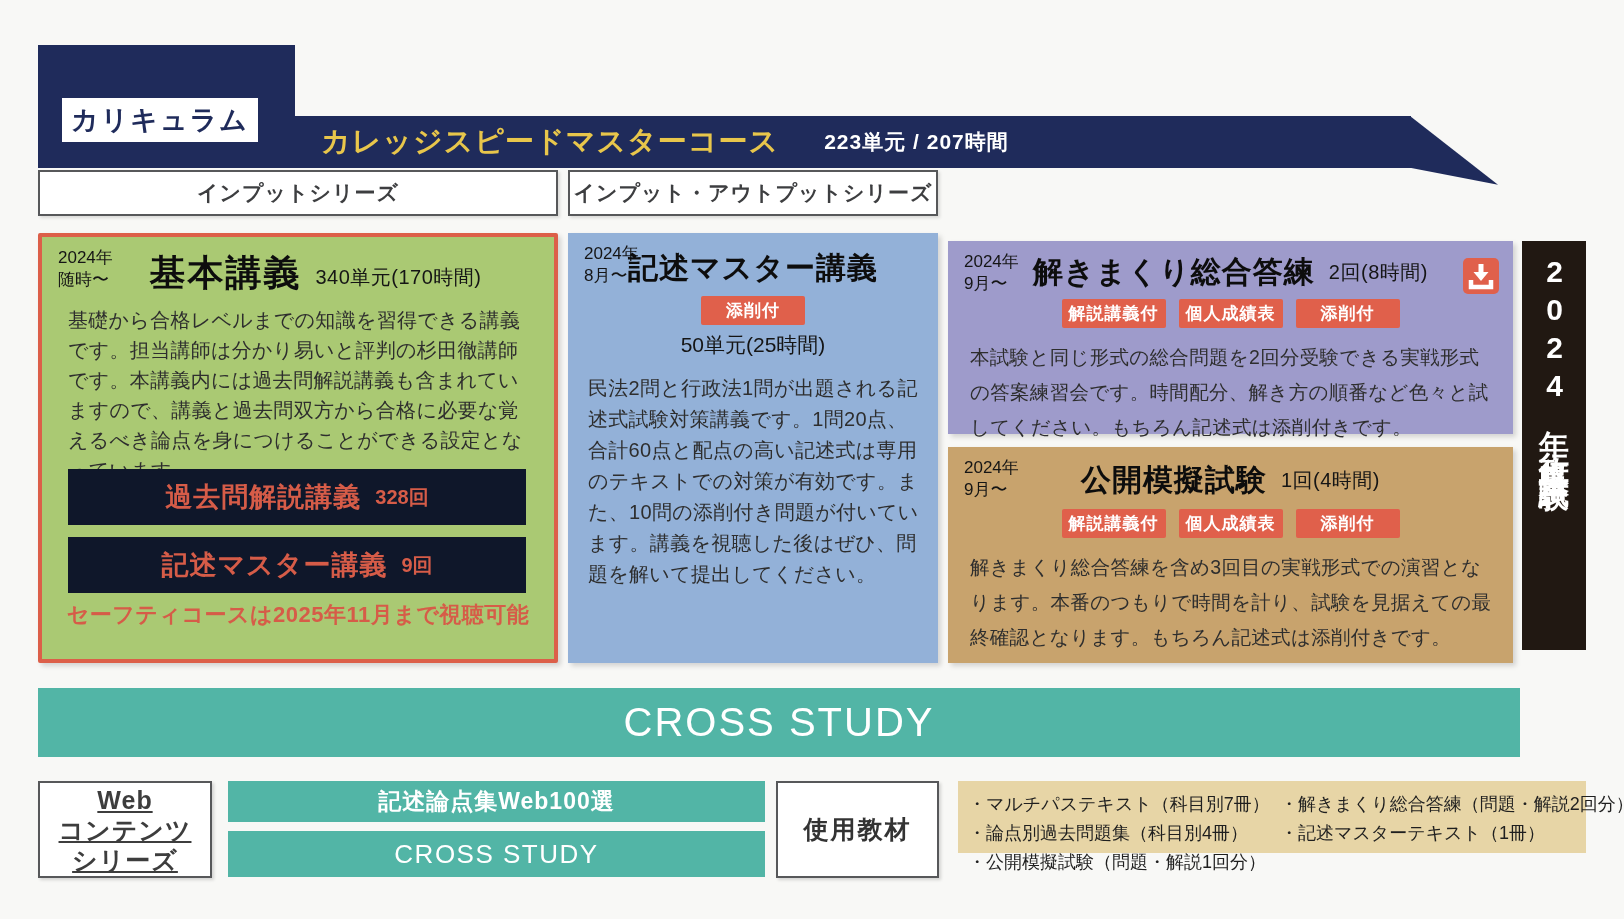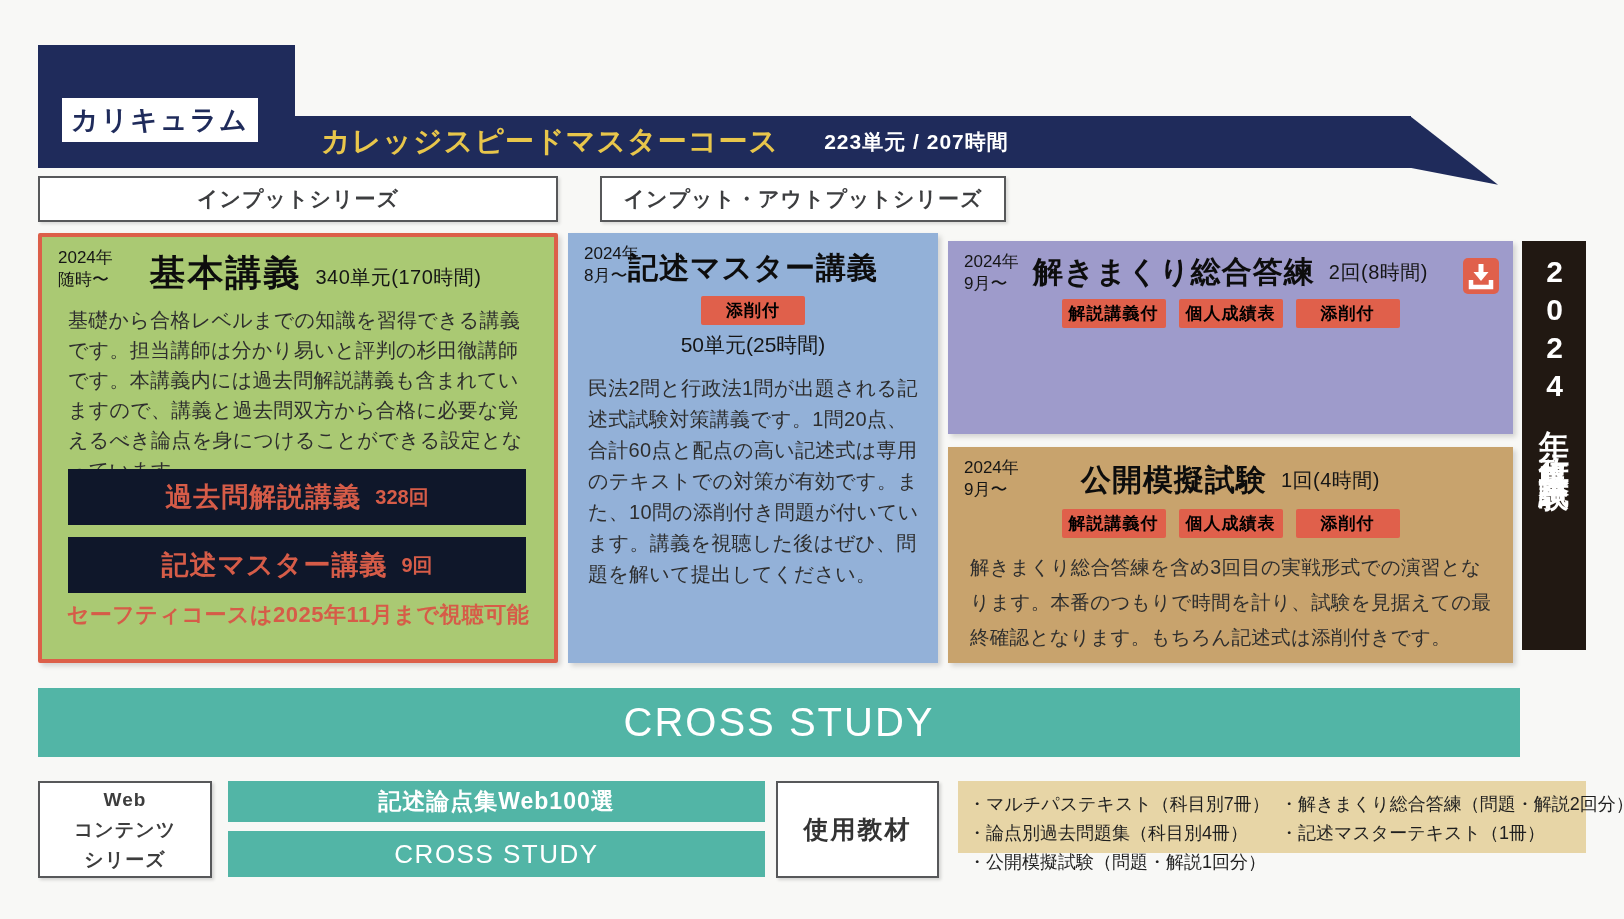--- a/index.html
+++ b/index.html
@@ -17,43 +17,43 @@
   #tab-label{left:62px;top:98px;width:196px;height:44px;background:#ffffff;
     font-size:27px;font-weight:bold;color:var(--navy,#1f2b5b);letter-spacing:2px;}
   #banner{left:295px;top:116px;width:1116px;height:52px;background:var(--navy,#1f2b5b);
     display:flex;align-items:center;padding-left:26px;box-sizing:border-box;}
   #banner-tail{left:1410px;top:116px;width:88px;height:74px;background:var(--navy,#1f2b5b);
     clip-path:polygon(0 0,100% 93%,0 70%);}
   .course-name{color:var(--gold,#e8c64b);font-size:29px;font-weight:bold;letter-spacing:1px;}
   .course-meta{color:#ffffff;font-size:21px;font-weight:bold;margin-left:45px;letter-spacing:1px;}
 
   
-  .series-header{top:176px;height:46px;background:#ffffff;
+  .series-header{top:170px;height:46px;background:#ffffff;
     border:2px solid var(--header_border,#57585a);box-sizing:border-box;
     font-size:21px;font-weight:bold;color:#3d3e40;letter-spacing:1px;
     box-shadow:2px 2px 3px rgba(0,0,0,.12);}
   #hdr-input{left:38px;width:520px;}
-  #hdr-io{left:568px;width:406px;margin-left:32px;}
+  #hdr-io{left:568px;width:370px;}
   #hdr-pre{left:948px;width:565px;}
 
   
   .cbox{box-shadow:3px 3px 5px rgba(0,0,0,.15);}
   #box-basic{left:38px;top:233px;width:520px;height:430px;background:var(--green,#aac973);
     border:4px solid var(--green_border,#dc5f49);box-sizing:border-box;border-radius:2px;}
   #box-kijutsu{left:568px;top:233px;width:370px;height:430px;background:var(--blue,#93b1d8);}
   #box-toki{left:948px;top:241px;width:565px;height:193px;background:var(--purple,#9e9bcb);}
   #box-mogi{left:948px;top:447px;width:565px;height:216px;background:var(--tan,#c8a36d);}
 
   .date{position:absolute;left:16px;top:10px;font-size:17px;line-height:22px;color:#151515;}
   .title-row{position:absolute;left:0;right:0;display:flex;align-items:flex-end;justify-content:center;gap:14px;}
   .box-title{font-size:30px;font-weight:800;color:#0d0d0d;letter-spacing:1px;line-height:1.1;}
   .box-units{font-size:20px;color:#151515;padding-bottom:2px;letter-spacing:0.5px;}
   .desc{position:absolute;color:#2e2e2e;letter-spacing:0.3px;}
 
-  .badge{background:var(--badge_red,#e0604b);color:#000000;font-size:17px;font-weight:bold;
+  .badge{background:var(--badge_red,#e0604b);color:#ffffff;font-size:17px;font-weight:bold;
     padding:3px 0;min-width:104px;text-align:center;border-radius:2px;letter-spacing:1px;}
   .badge-row{position:absolute;left:0;right:0;display:flex;justify-content:center;gap:13px;}
 
   
   #basic-title-row{top:16px;margin-left:35px;}
   #basic-title{font-size:36px;font-weight:900;letter-spacing:2px;}
   #basic-desc{left:26px;top:68px;width:466px;font-size:20px;line-height:30px;}
   .sub-btn{position:absolute;left:26px;width:458px;height:56px;background:#0f172a;
     display:flex;align-items:center;justify-content:center;gap:14px;}
   #sub-btn-1{top:232px;}
@@ -89,21 +89,21 @@
   #exam-bar-name{margin-top:16px;}
 
   
   #cross-banner{left:38px;top:688px;width:1482px;height:69px;background:var(--teal,#52b5a6);
     color:#ffffff;font-size:40px;letter-spacing:2px;font-weight:500;}
 
   
   .wbox{background:#ffffff;border:2px solid var(--header_border,#57585a);box-sizing:border-box;
     box-shadow:2px 2px 3px rgba(0,0,0,.15);}
   #web-box{left:38px;top:781px;width:174px;height:97px;flex-direction:column;
-    font-size:19px;font-weight:bold;color:#3d3d3d;line-height:30px;letter-spacing:1px;}
+    font-size:25px;font-weight:bold;color:#3d3d3d;line-height:30px;letter-spacing:1px;text-decoration:underline;}
   .teal-bar{left:228px;width:537px;background:var(--teal,#52b5a6);color:#ffffff;}
   #web-bar-1{top:781px;height:41px;font-size:23px;font-weight:bold;letter-spacing:1px;}
   #web-bar-2{top:831px;height:46px;font-size:26px;font-weight:500;letter-spacing:1.5px;}
   #materials-label{left:776px;top:781px;width:163px;height:97px;font-size:25px;font-weight:bold;color:#333333;letter-spacing:2px;}
   #materials-box{left:958px;top:781px;width:628px;height:72px;background:var(--cream,#e7d5a6);
     box-sizing:border-box;padding:9px 6px 0 10px;display:flex;gap:20px;}
   .mat-col{font-size:18px;line-height:29px;color:#1f1f1f;white-space:nowrap;}
   #mat-col-1{width:292px;}
 </style>
 </head>
@@ -173,20 +173,21 @@
         <path d="M18 6 v10" stroke="#ffffff" stroke-width="5"></path>
         <path d="M10.5 14 L25.5 14 L18 23 Z" fill="#ffffff"></path>
         <path d="M8 22 v7 h20 v-7" fill="none" stroke="#ffffff" stroke-width="4.5"></path>
       </svg>
     </span>
     <div class="badge-row" id="toki-badge-row">
       <span class="badge">解説講義付</span>
       <span class="badge">個人成績表</span>
       <span class="badge">添削付</span>
     </div>
+    <div class="desc" id="toki-desc">本試験と同じ形式の総合問題を2回分受験できる実戦形式の答案練習会です。時間配分、解き方の順番など色々と試してください。もちろん記述式は添削付きです。</div>
   </div>
 
   <div id="box-mogi" class="abs cbox">
     <div class="date">
       <div>2024年</div>
       <div>9月〜</div>
     </div>
     <div class="title-row" id="mogi-title-row">
       <span class="box-title">公開模擬試験</span>
       <span class="box-units">1回(4時間)</span>

